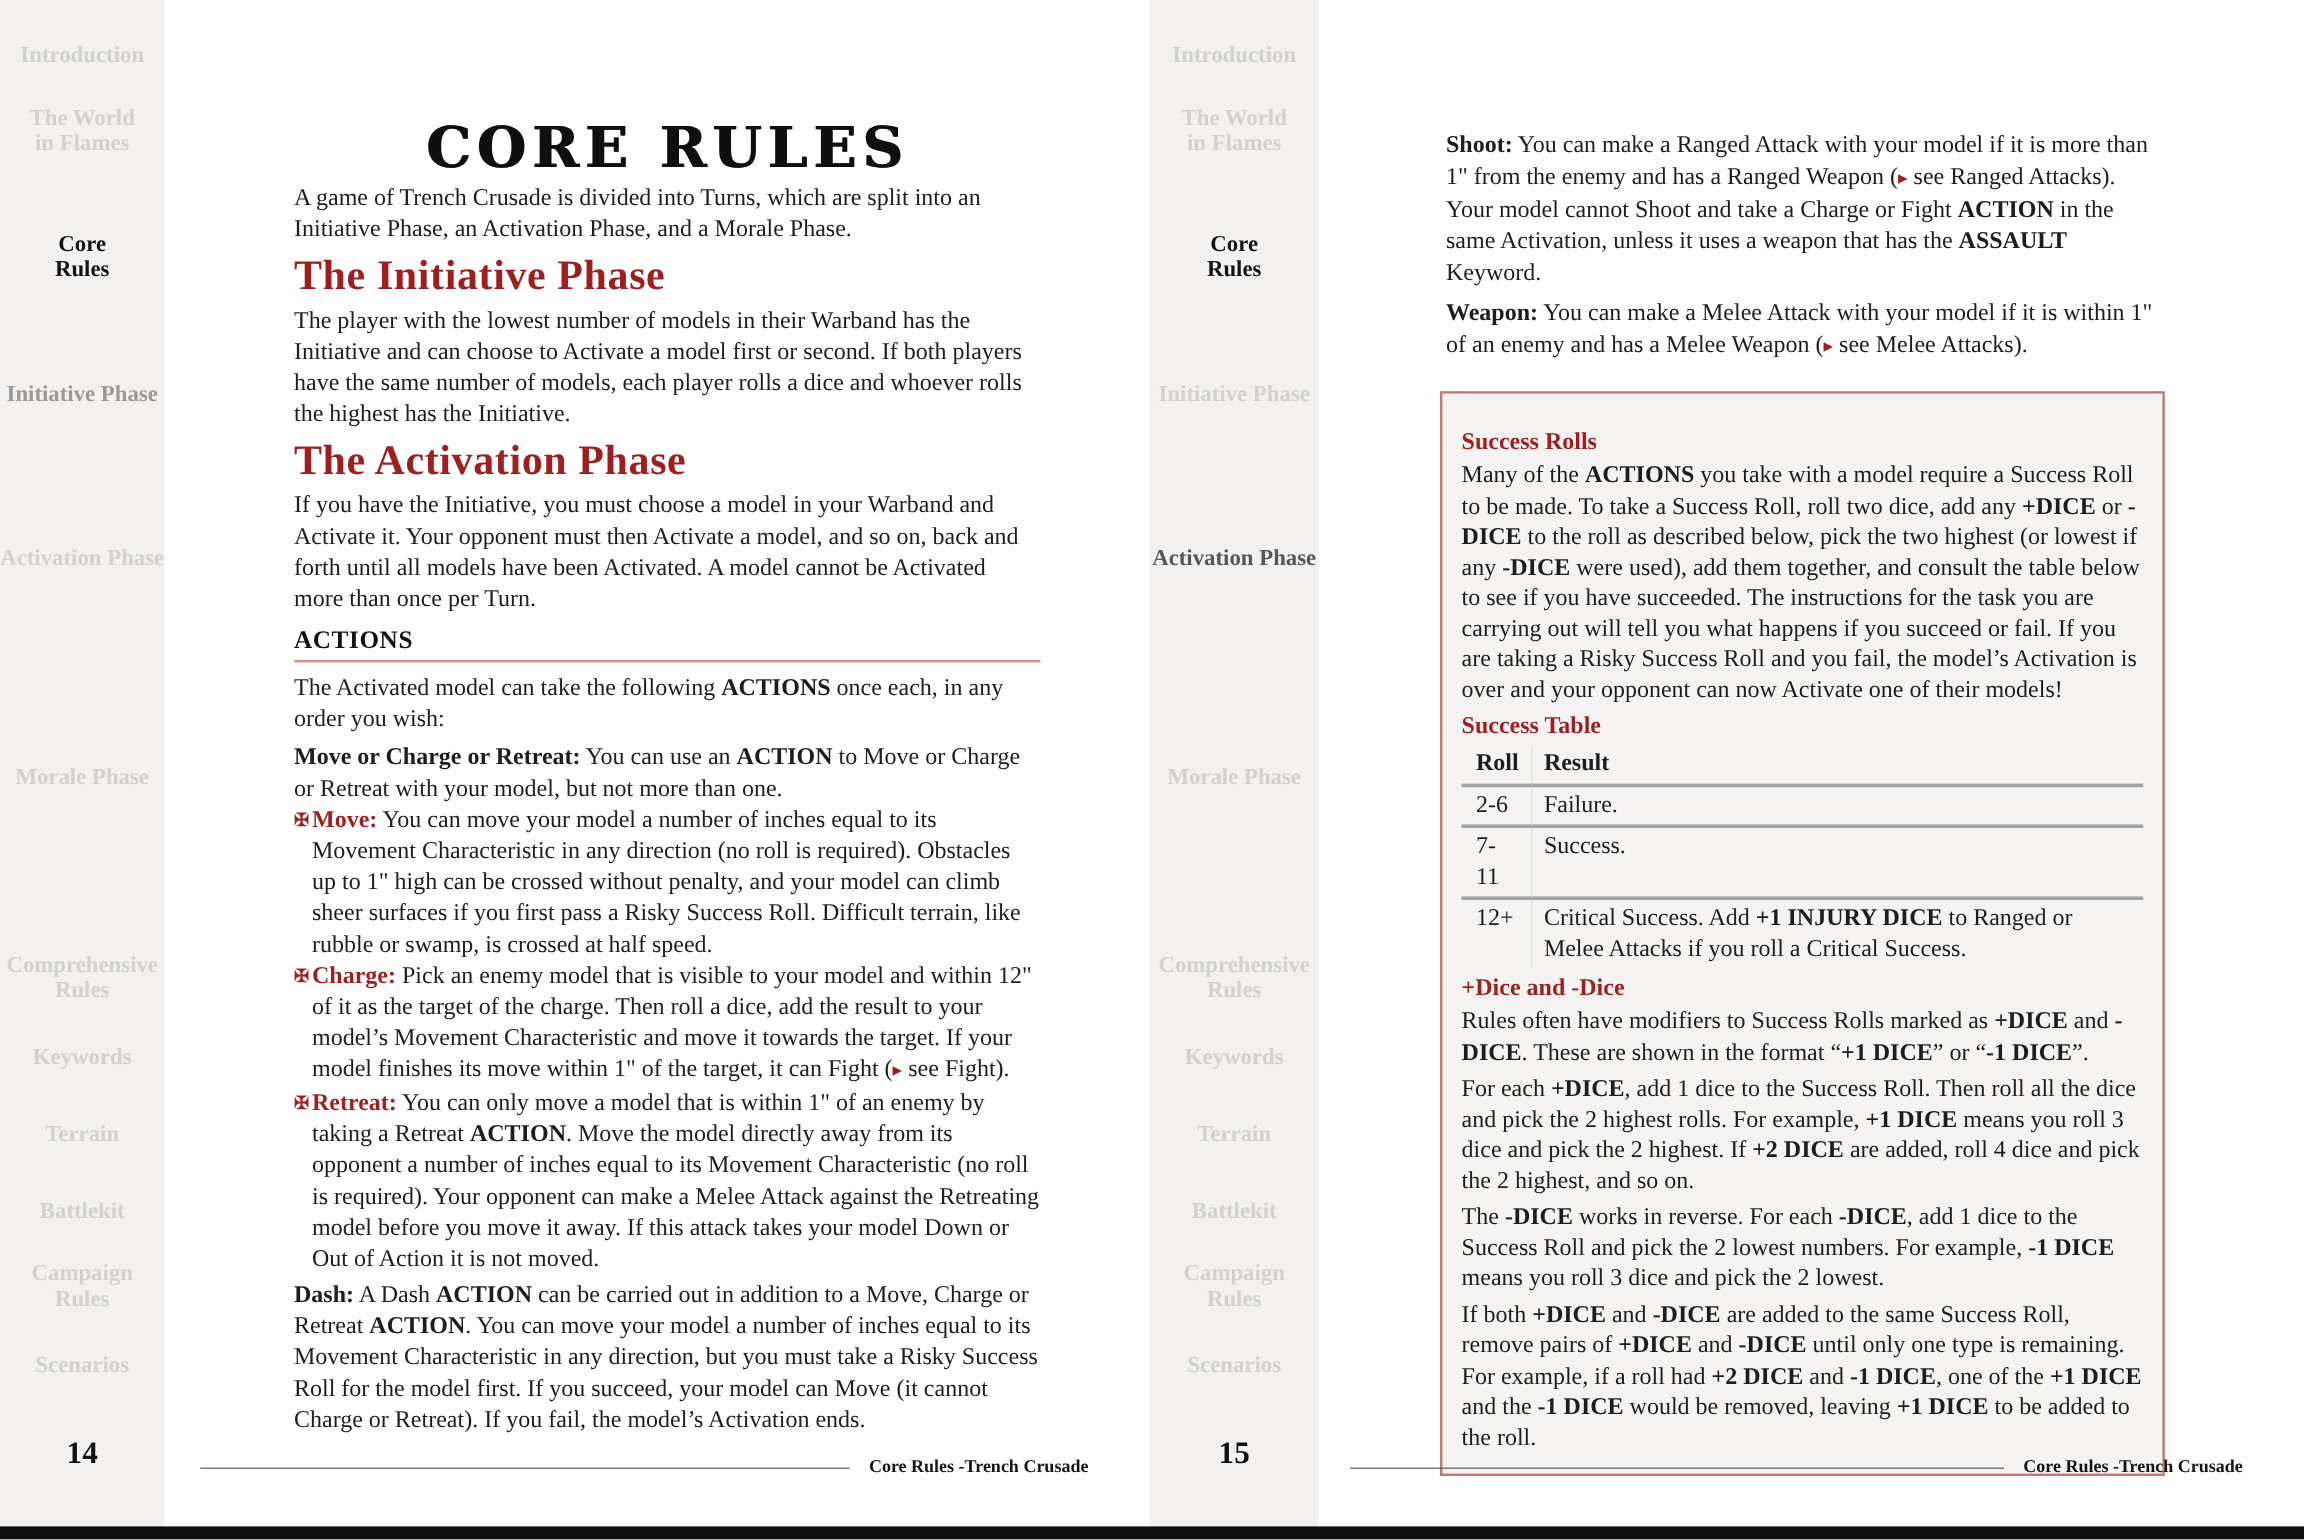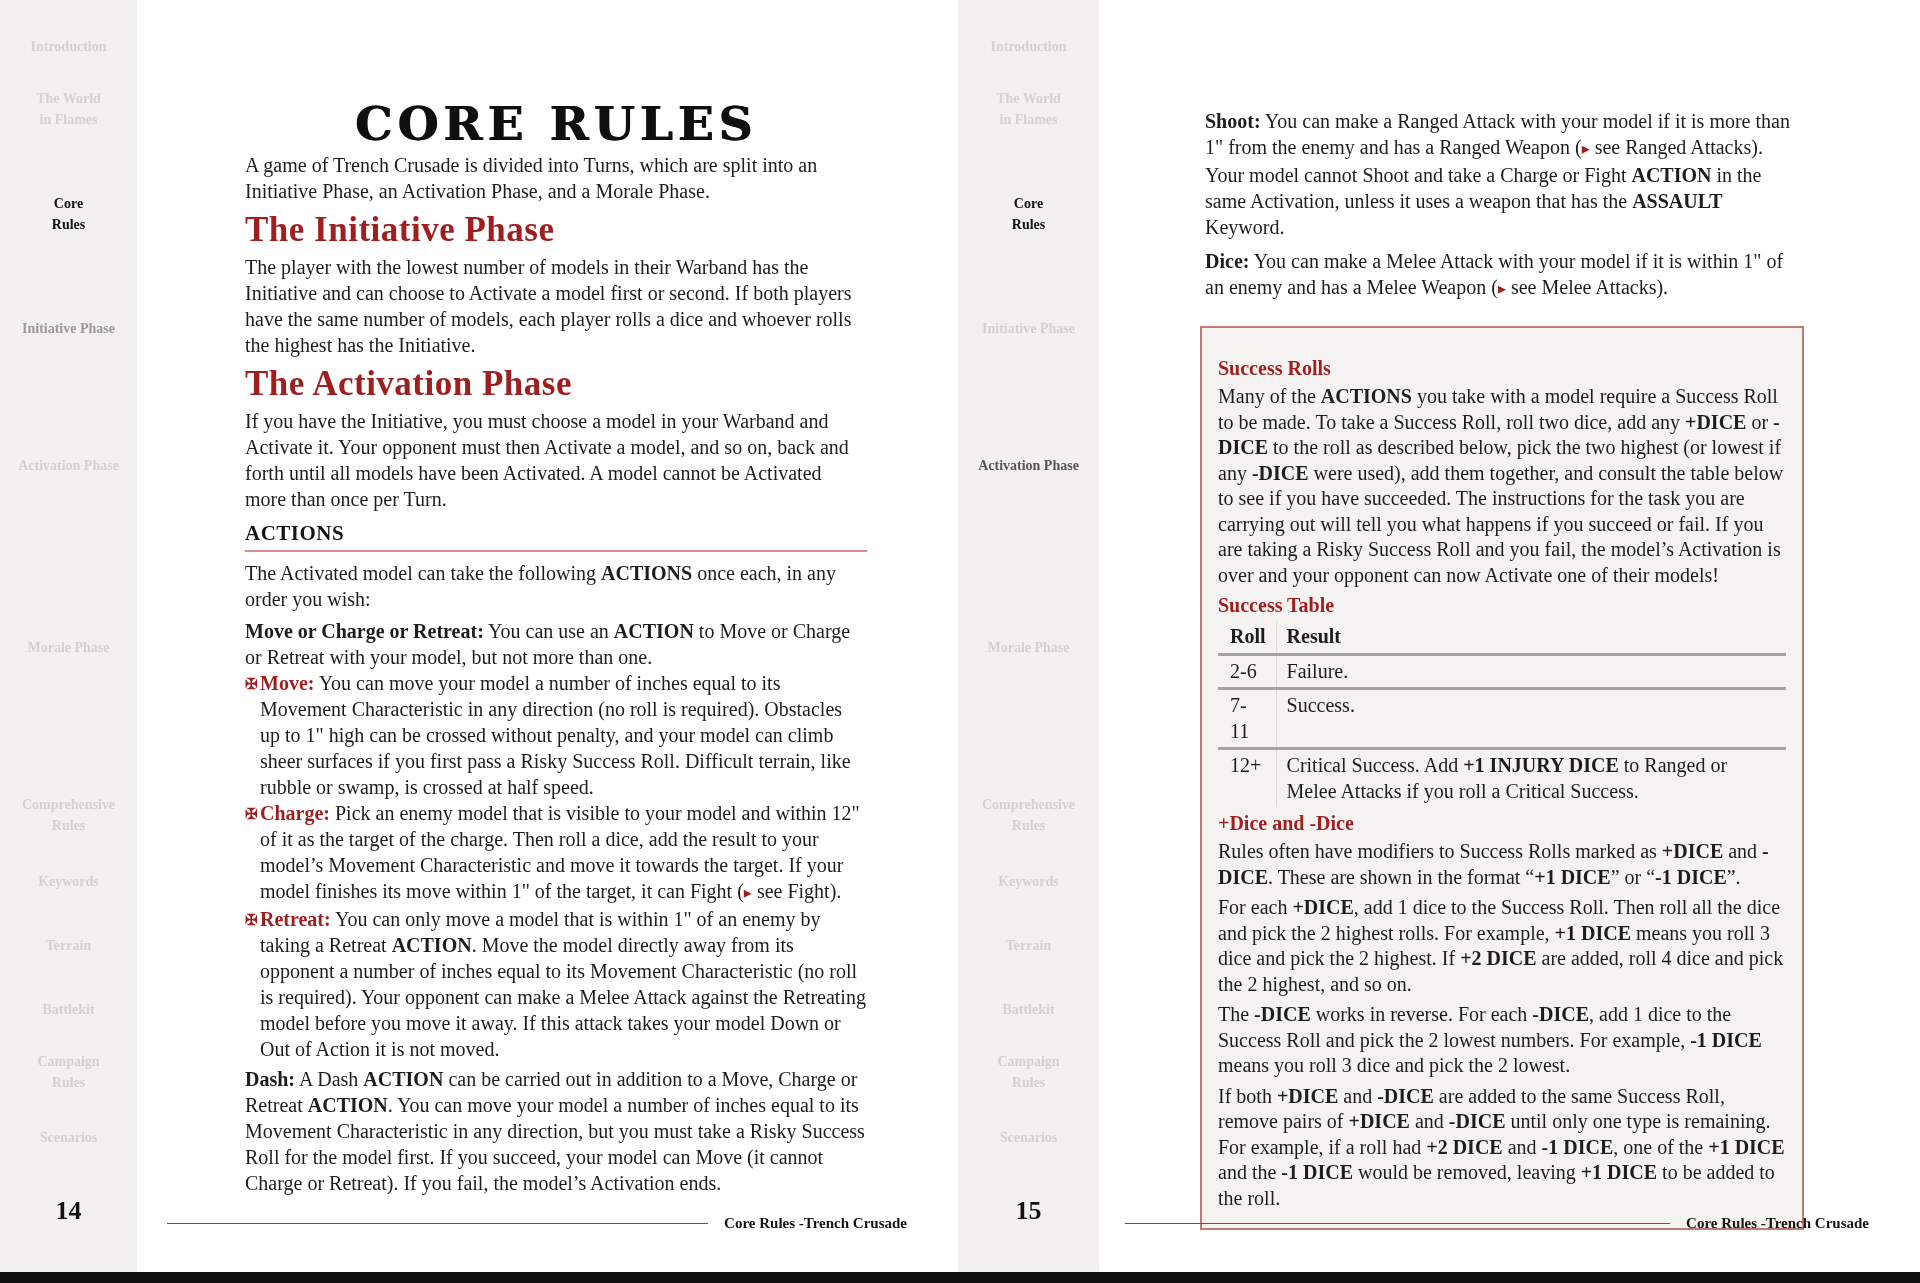--- a/index.html
+++ b/index.html
@@ -13,21 +13,21 @@
 
   .page{position:absolute; top:0; height:100%; background:#fff;}
   .page-left{left:0; width:958px;}
   .page-right{left:958px; width:962px;}
 
   .sidebar{position:absolute; left:0; top:0; bottom:11px; background:var(--sidebar-bg);}
   .page-left .sidebar{width:137px;}
   .page-right .sidebar{width:141px;}
 
   .nav-item{position:absolute; left:0; width:100%; text-align:center; font-weight:700;
-    font-size:14px; line-height:21px; white-space:pre-line; cursor:pointer;}
+    font-size:19px; line-height:21px; white-space:pre-line; cursor:pointer;}
   .nav-muted{color:var(--muted);}
   .nav-mid{color:var(--mid);}
   .nav-dark{color:var(--darknav);}
   .nav-active{color:#131313;}
   .pos-intro{top:36px;} .pos-world{top:88px;} .pos-core{top:164px;margin-top:29px;}
   .pos-init{top:318px;} .pos-act{top:455px;} .pos-morale{top:637px;}
   .pos-comp{top:794px;} .pos-key{top:871px;} .pos-terrain{top:935px;}
   .pos-battle{top:999px;} .pos-camp{top:1051px;} .pos-scen{top:1127px;}
 
   .page-number{position:absolute; top:1196px; left:0; width:100%; text-align:center;
@@ -156,21 +156,21 @@
       <div class="nav-item nav-muted pos-terrain">Terrain</div>
       <div class="nav-item nav-muted pos-battle">Battlekit</div>
       <div class="nav-item nav-muted pos-camp">Campaign
 Rules</div>
       <div class="nav-item nav-muted pos-scen">Scenarios</div>
       <div class="page-number">15</div>
     </aside>
 
     <div class="content">
       <p class="body-p p15"><span class="seg-b">Shoot:</span><span> You can make a Ranged Attack with your model if it is more than 1" from the enemy and has a Ranged Weapon (</span><span class="seg-arrow">▸</span><span> see Ranged Attacks). Your model cannot Shoot and take a Charge or Fight </span><span class="seg-b">ACTION</span><span> in the same Activation, unless it uses a weapon that has the </span><span class="seg-b">ASSAULT</span><span> Keyword.</span></p>
-      <p class="body-p p15"><span class="seg-b">Dice:</span><span> You can make a Melee Attack with your model if it is within 1" of an enemy and has a Melee Weapon (</span><span class="seg-arrow">▸</span><span> see Melee Attacks).</span></p>
+      <p class="body-p p15"><span class="seg-b">Weapon:</span><span> You can make a Melee Attack with your model if it is within 1" of an enemy and has a Melee Weapon (</span><span class="seg-arrow">▸</span><span> see Melee Attacks).</span></p>
 
       <div class="rules-box">
         <h4 class="box-head">Success Rolls</h4>
         <p class="body-p"><span>Many of the </span><span class="seg-b">ACTIONS</span><span> you take with a model require a Success Roll to be made. To take a Success Roll, roll two dice, add any </span><span class="seg-b">+DICE</span><span> or </span><span class="seg-b">-DICE</span><span> to the roll as described below, pick the two highest (or lowest if any </span><span class="seg-b">-DICE</span><span> were used), add them together, and consult the table below to see if you have succeeded. The instructions for the task you are carrying out will tell you what happens if you succeed or fail. If you are taking a Risky Success Roll and you fail, the model’s Activation is over and your opponent can now Activate one of their models!</span></p>
 
         <h4 class="box-head">Success Table</h4>
         <table class="success">
           <thead>
             <tr>
               <th>Roll</th>

